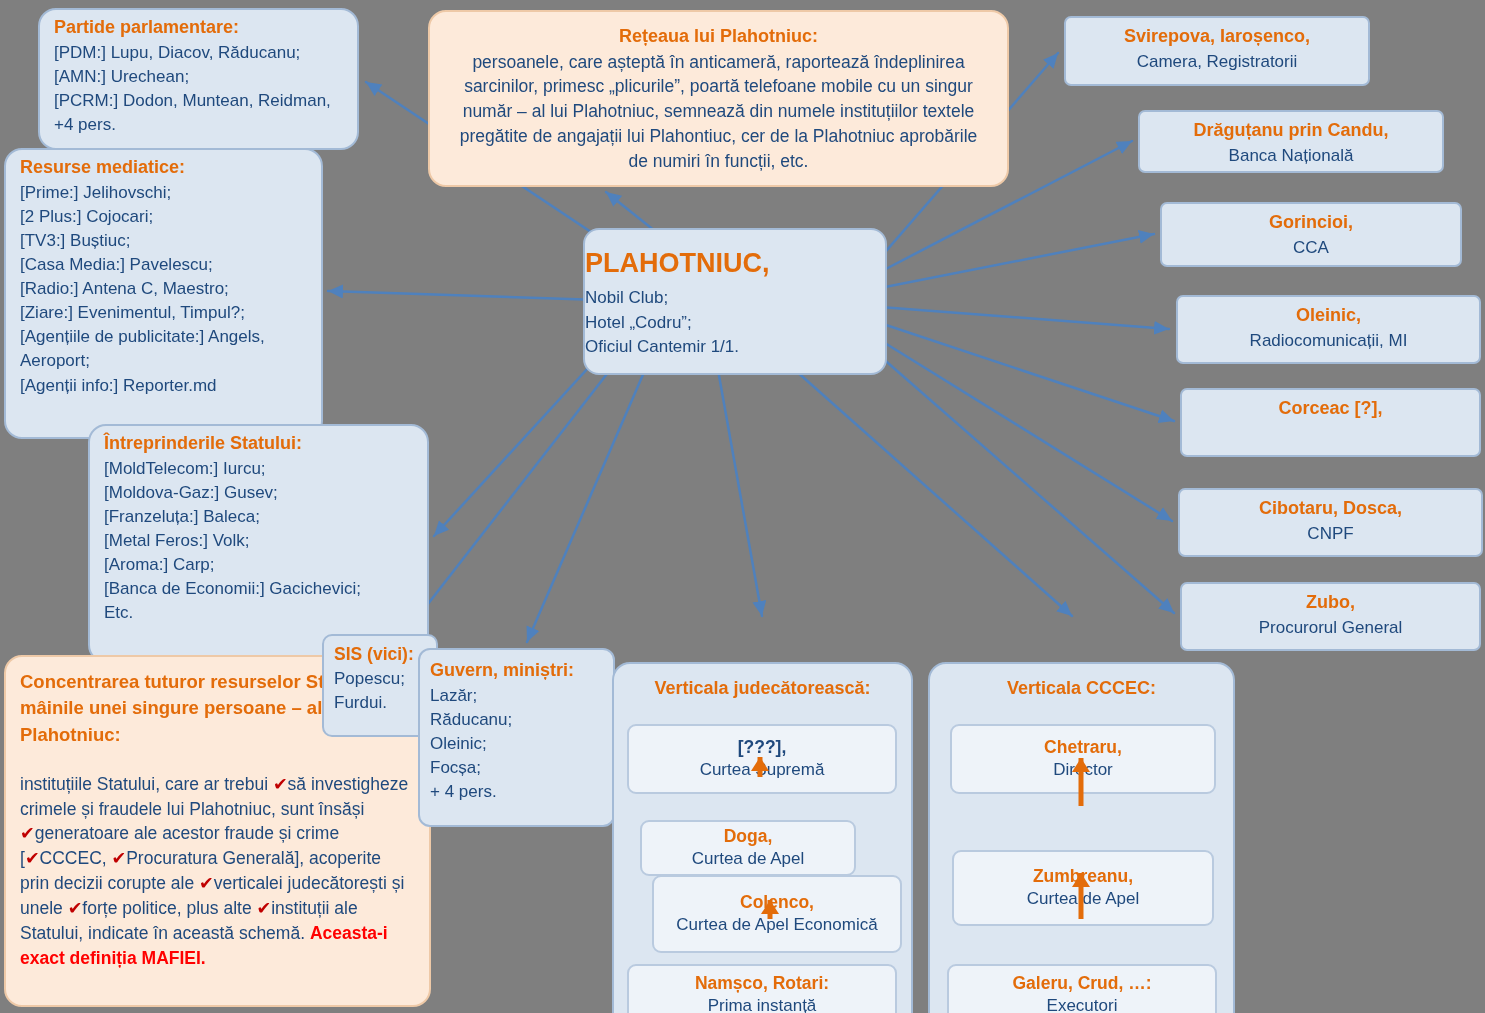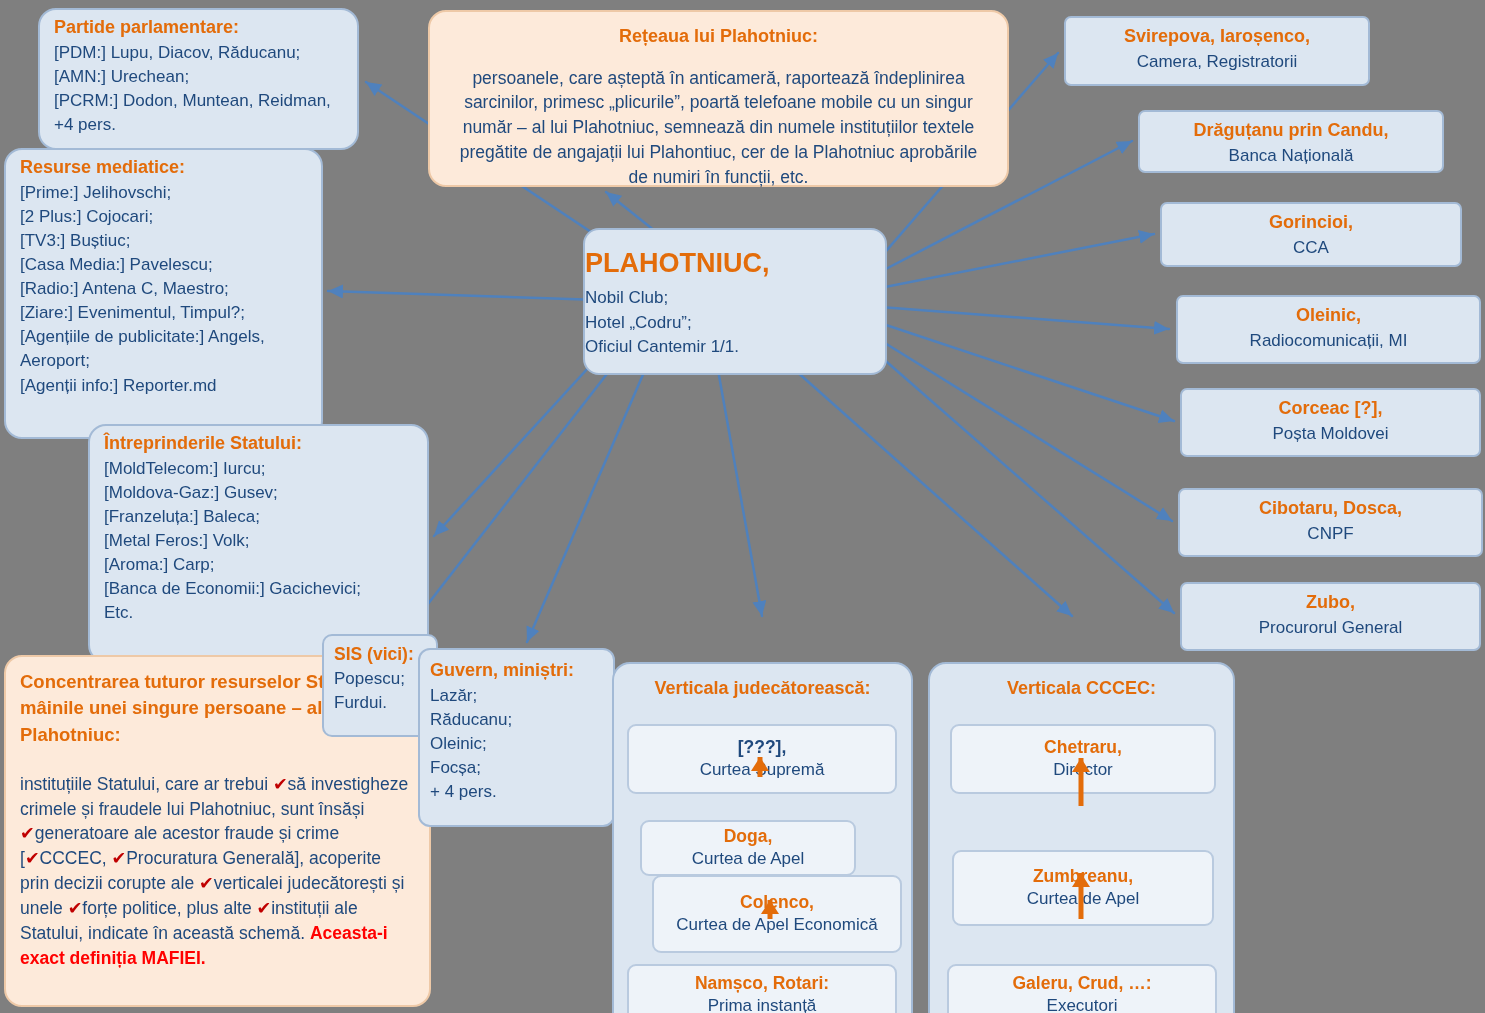--- a/index.html
+++ b/index.html
@@ -30,21 +30,21 @@
     position:absolute; box-sizing:border-box;
     background:#eef3f9; border:2px solid #b9cadf; border-radius:9px;
     display:flex; flex-direction:column; justify-content:center;
     text-align:center; padding:4px 8px; font-size:17px; line-height:1.35;
   }
   .node .name { font-weight:bold; color:var(--title-orange,#e36c0a); font-size:17.5px; }
   .node .name.blue { color:var(--text-blue,#1f497d); }
   .node .role { color:var(--text-blue,#1f497d); }
   .plahotniuc { display:flex; flex-direction:column; justify-content:center; text-align:left; }
   .plahotniuc .big { font-size:27px; font-weight:bold; color:var(--title-orange,#e36c0a); margin-bottom:4px; }
-  .network-body { margin-top:16px; font-size:17.5px; }
+  .network-body { margin-top:0; font-size:17.5px; }
   .check { color:var(--check-red,#c00000); font-weight:bold; }
   .mafia-title { font-size:18.5px; }
   .mafia-body { margin-top:24px; font-size:17.5px; }
   .mafia-conclusion { color:var(--conclusion-red,#ff0000); font-weight:bold; }
 </style>
 </head>
 <body>
 
 <div class="canvas">
 
@@ -118,21 +118,20 @@
   <div class="box rbox" style="left:1160px;top:202px;width:302px;height:65px">
     <div class="title">Gorincioi,</div>
     <div>CCA</div>
   </div>
   <div class="box rbox" style="left:1176px;top:295px;width:305px;height:69px">
     <div class="title">Oleinic,</div>
     <div>Radiocomunicații, MI</div>
   </div>
   <div class="box rbox" style="left:1180px;top:388px;width:301px;height:69px">
     <div class="title">Corceac [?],</div>
-    <div>Poșta Moldovei</div>
   </div>
   <div class="box rbox" style="left:1178px;top:488px;width:305px;height:69px">
     <div class="title">Cibotaru, Dosca,</div>
     <div>CNPF</div>
   </div>
   <div class="box rbox" style="left:1180px;top:582px;width:301px;height:69px">
     <div class="title">Zubo,</div>
     <div>Procurorul General</div>
   </div>
 

